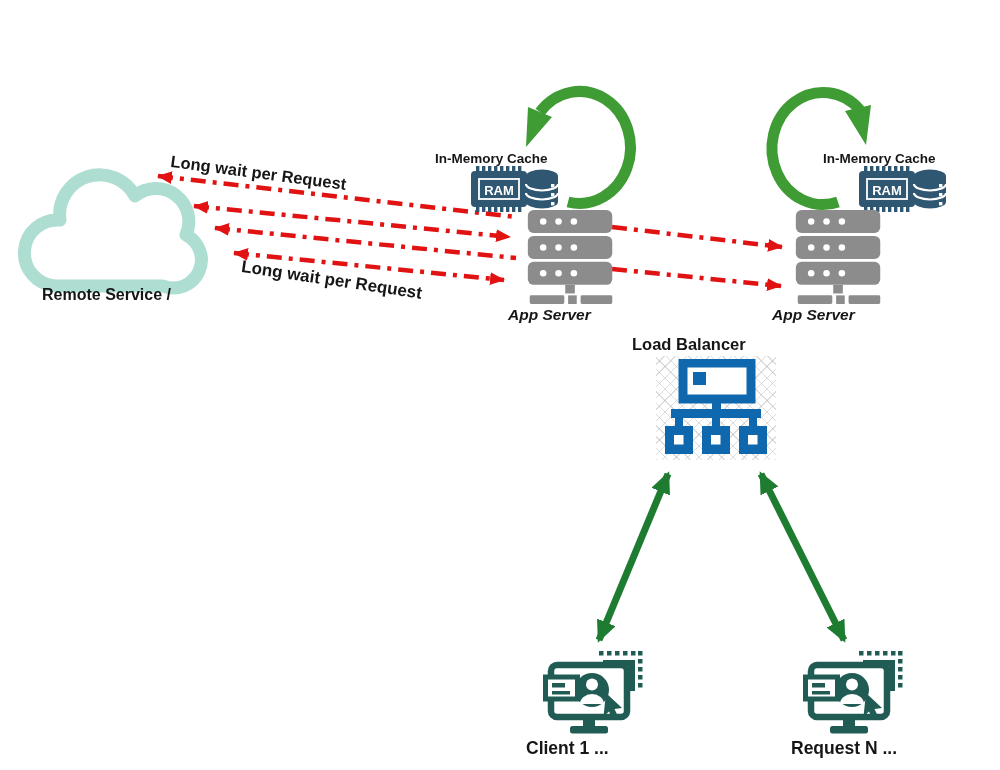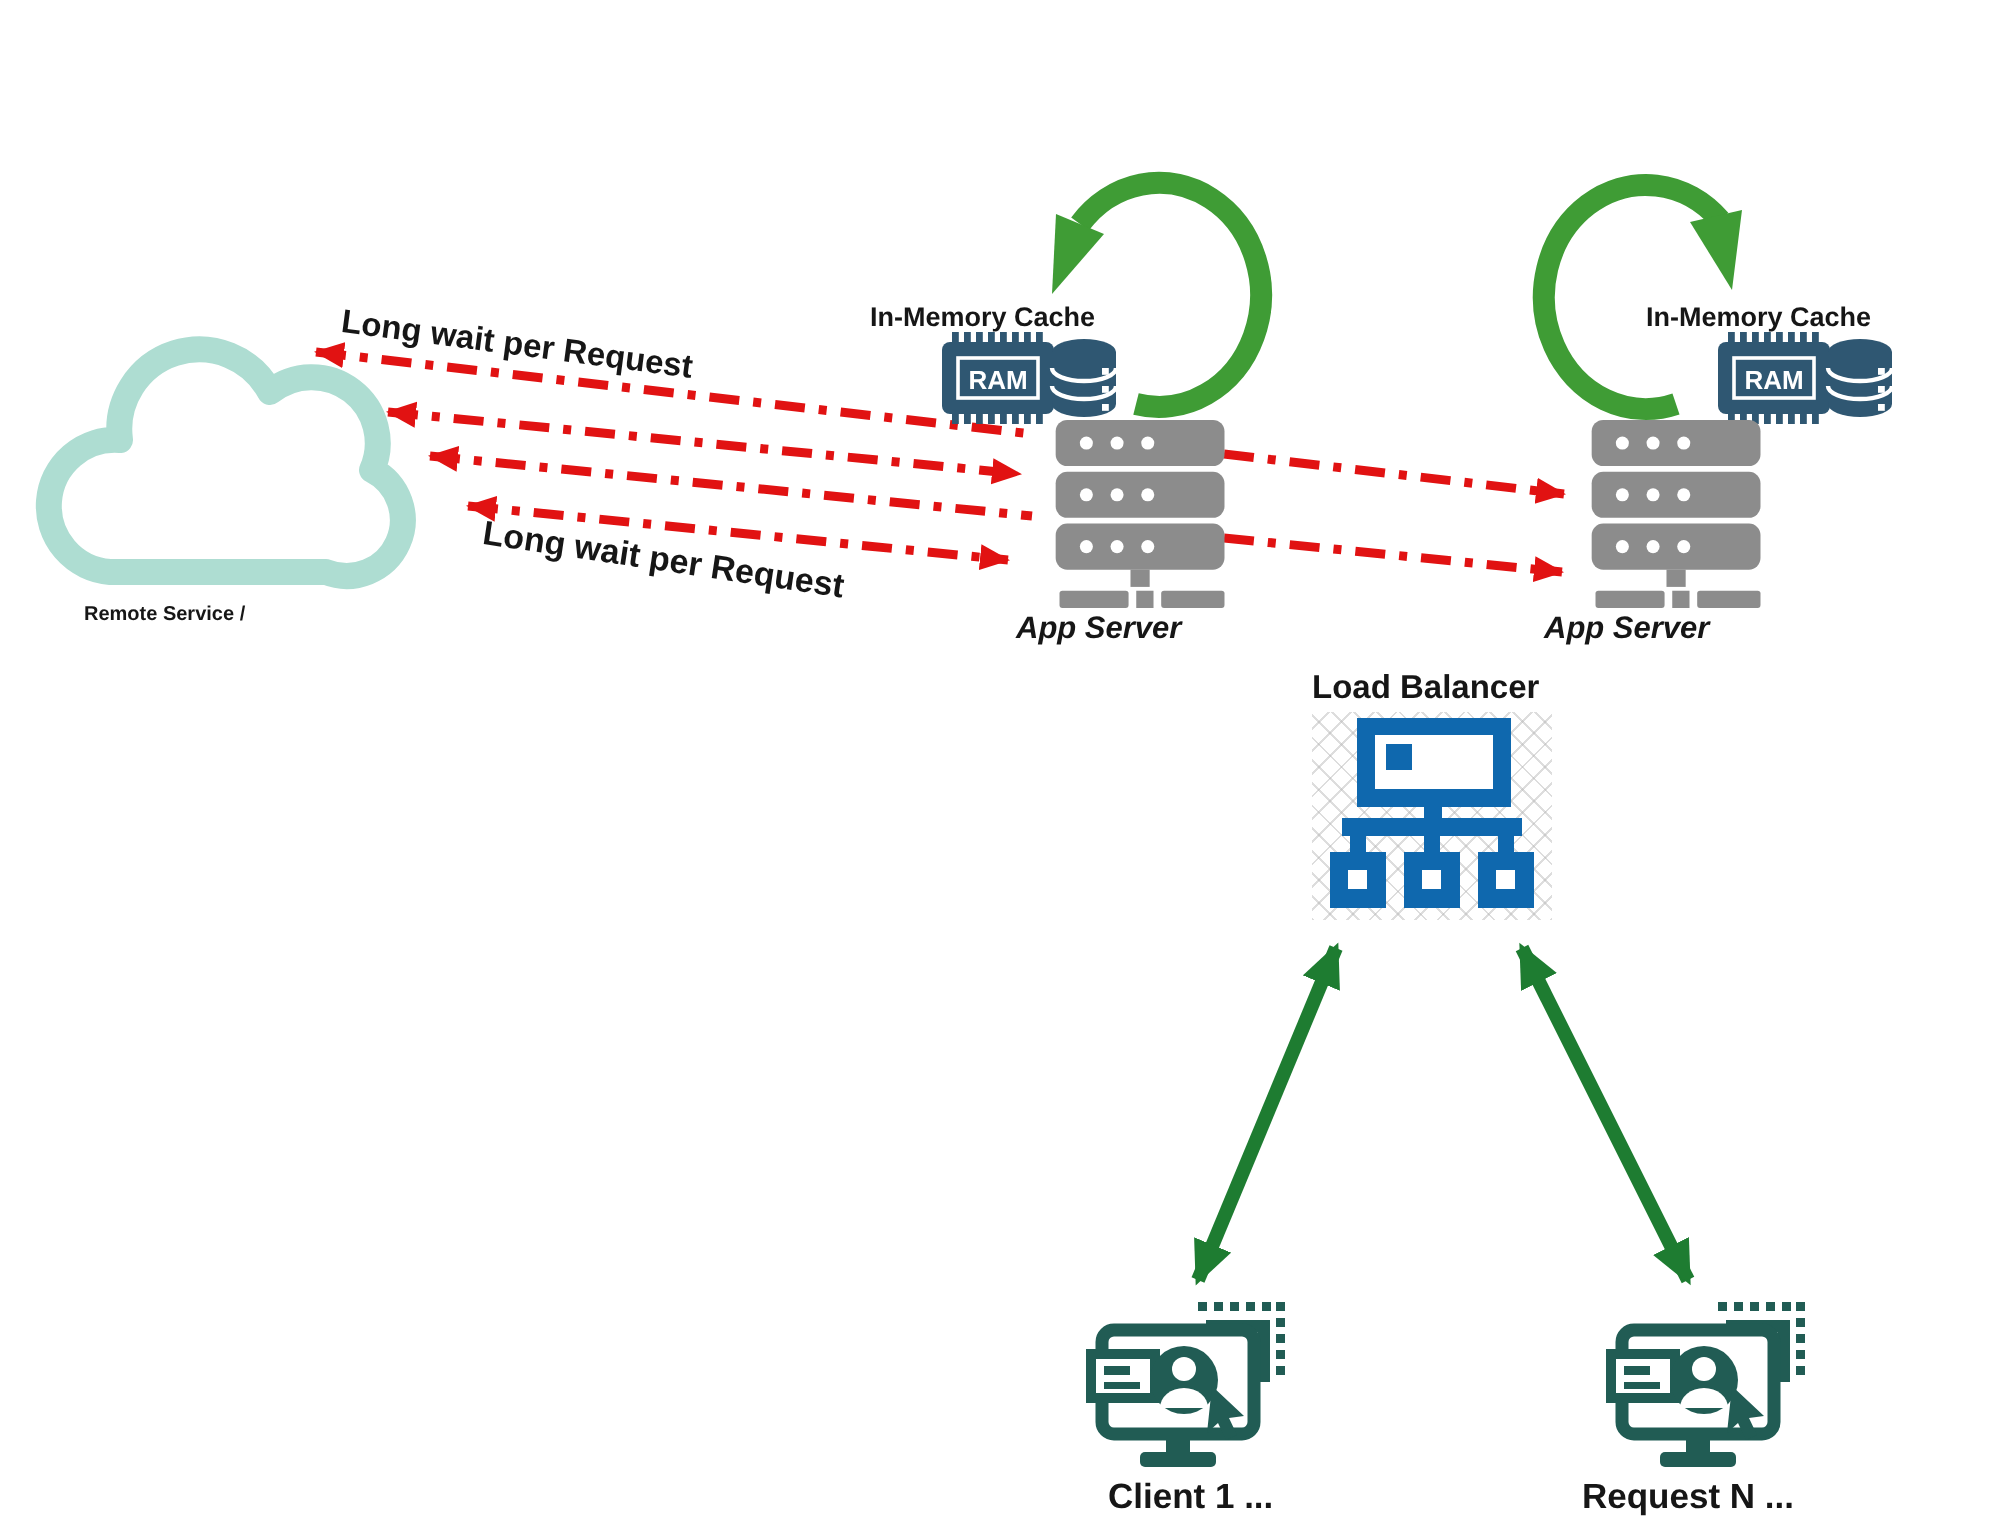--- a/index.html
+++ b/index.html
@@ -14,24 +14,24 @@
   }
   .lbl.center{}
   .wait-top{
     left:172px;top:152px;font-size:16.5px;
     transform:rotate(7.5deg);transform-origin:left top;
   }
   .wait-bottom{
     left:243px;top:257px;font-size:17px;
     transform:rotate(8.5deg);transform-origin:left top;
   }
-  .remote-label{left:42px;top:297px;font-size:10px;line-height:21px;white-space:normal;width:220px;}
+  .remote-label{left:42px;top:284px;font-size:16px;line-height:21px;white-space:normal;width:220px;}
   .cache-label{font-size:13.5px;width:160px;}
   .server-label{font-size:15.5px;width:130px;font-style:italic;}
-  .lb-label{left:656px;top:335px;font-size:16.5px;width:140px;}
+  .lb-label{left:632px;top:335px;font-size:16.5px;width:140px;}
   .client-label{font-size:17.5px;width:130px;top:738px;}
   .hatch{
     position:absolute;left:656px;top:356px;width:120px;height:104px;
     background:
       repeating-linear-gradient(45deg,rgba(180,180,180,.45) 0 1px,transparent 1px 8px),
       repeating-linear-gradient(-45deg,rgba(180,180,180,.45) 0 1px,transparent 1px 8px);
   }
 </style>
 </head>
 <body>
@@ -248,21 +248,21 @@
   </g>
   <g>
     <circle cx="49" cy="39" r="17" fill="#215c54"></circle>
     <circle cx="49" cy="33.5" r="6" fill="#ffffff"></circle>
     <path d="M37,53 a12,10 0 0 1 24,0 z" fill="#ffffff"></path>
   </g>
   <polygon points="63,42 79,57 71.5,58 75.5,66.5 70,69 66,60.5 60.5,65.5" fill="#215c54"></polygon>
   <rect x="40" y="66" width="12" height="9" fill="#215c54"></rect>
   <rect x="27" y="75" width="38" height="7.5" rx="2.5" fill="#215c54"></rect>
 </svg>
-<div class="lbl center client-label" style="left:554px;">Client 1 ...</div>
+<div class="lbl center client-label" style="left:526px;">Client 1 ...</div>
 
 <svg class="abs" style="left:803px;top:651px;" width="100" height="86" viewBox="0 0 100 86">
   <g fill="#215c54">
     <rect x="56" y="0" width="4.5" height="4.5"></rect>
       <rect x="64" y="0" width="4.5" height="4.5"></rect>
     <rect x="72" y="0" width="4.5" height="4.5"></rect>
       <rect x="80" y="0" width="4.5" height="4.5"></rect>
     <rect x="88" y="0" width="4.5" height="4.5"></rect>
       <rect x="95" y="0" width="4.5" height="4.5"></rect>
     <rect x="95" y="8" width="4.5" height="4.5"></rect>

